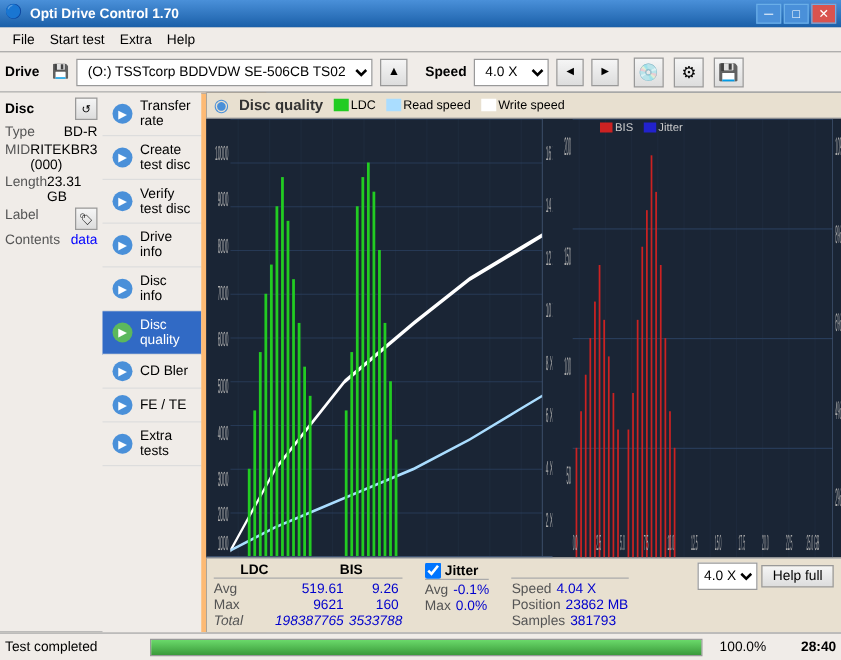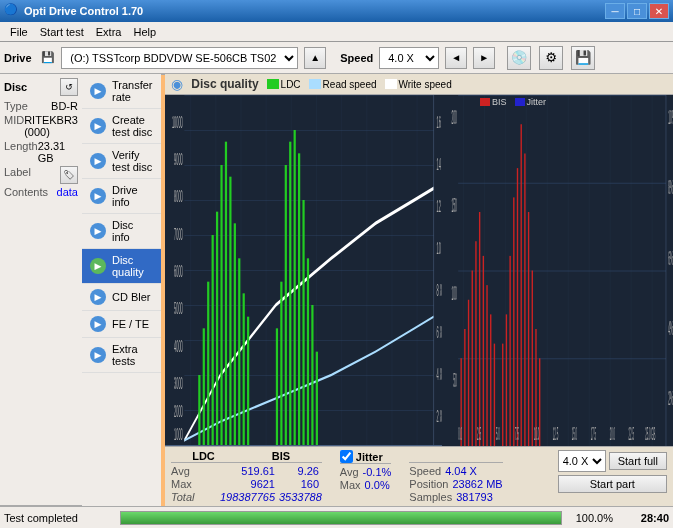--- a/index.html
+++ b/index.html
@@ -476,23 +476,22 @@
             <span style="color:#555;">Samples</span>
             <span style="color:#0000cc;">381793</span>
           </div>
         </div>
 
         <div style="display:flex;flex-direction:column;gap:3px;margin-left:auto;">
           <div style="display:flex;gap:3px;align-items:center;">
             <select class="speed-select-sm" style="font-size:11px;height:22px;">
               <option>4.0 X</option>
             </select>
-            <button class="action-btn">Start full</button>
-          </div>
-          <button class="action-btn">Start part</button>
+            <button class="action-btn">Help full</button>
+          </div>
         </div>
       </div>
     </div>
   </div>
 
   <div class="status-bar">
     <span class="status-text">Test completed</span>
     <div class="progress-bar-container">
       <div class="progress-bar-fill" style="width:100%;"></div>
     </div>

